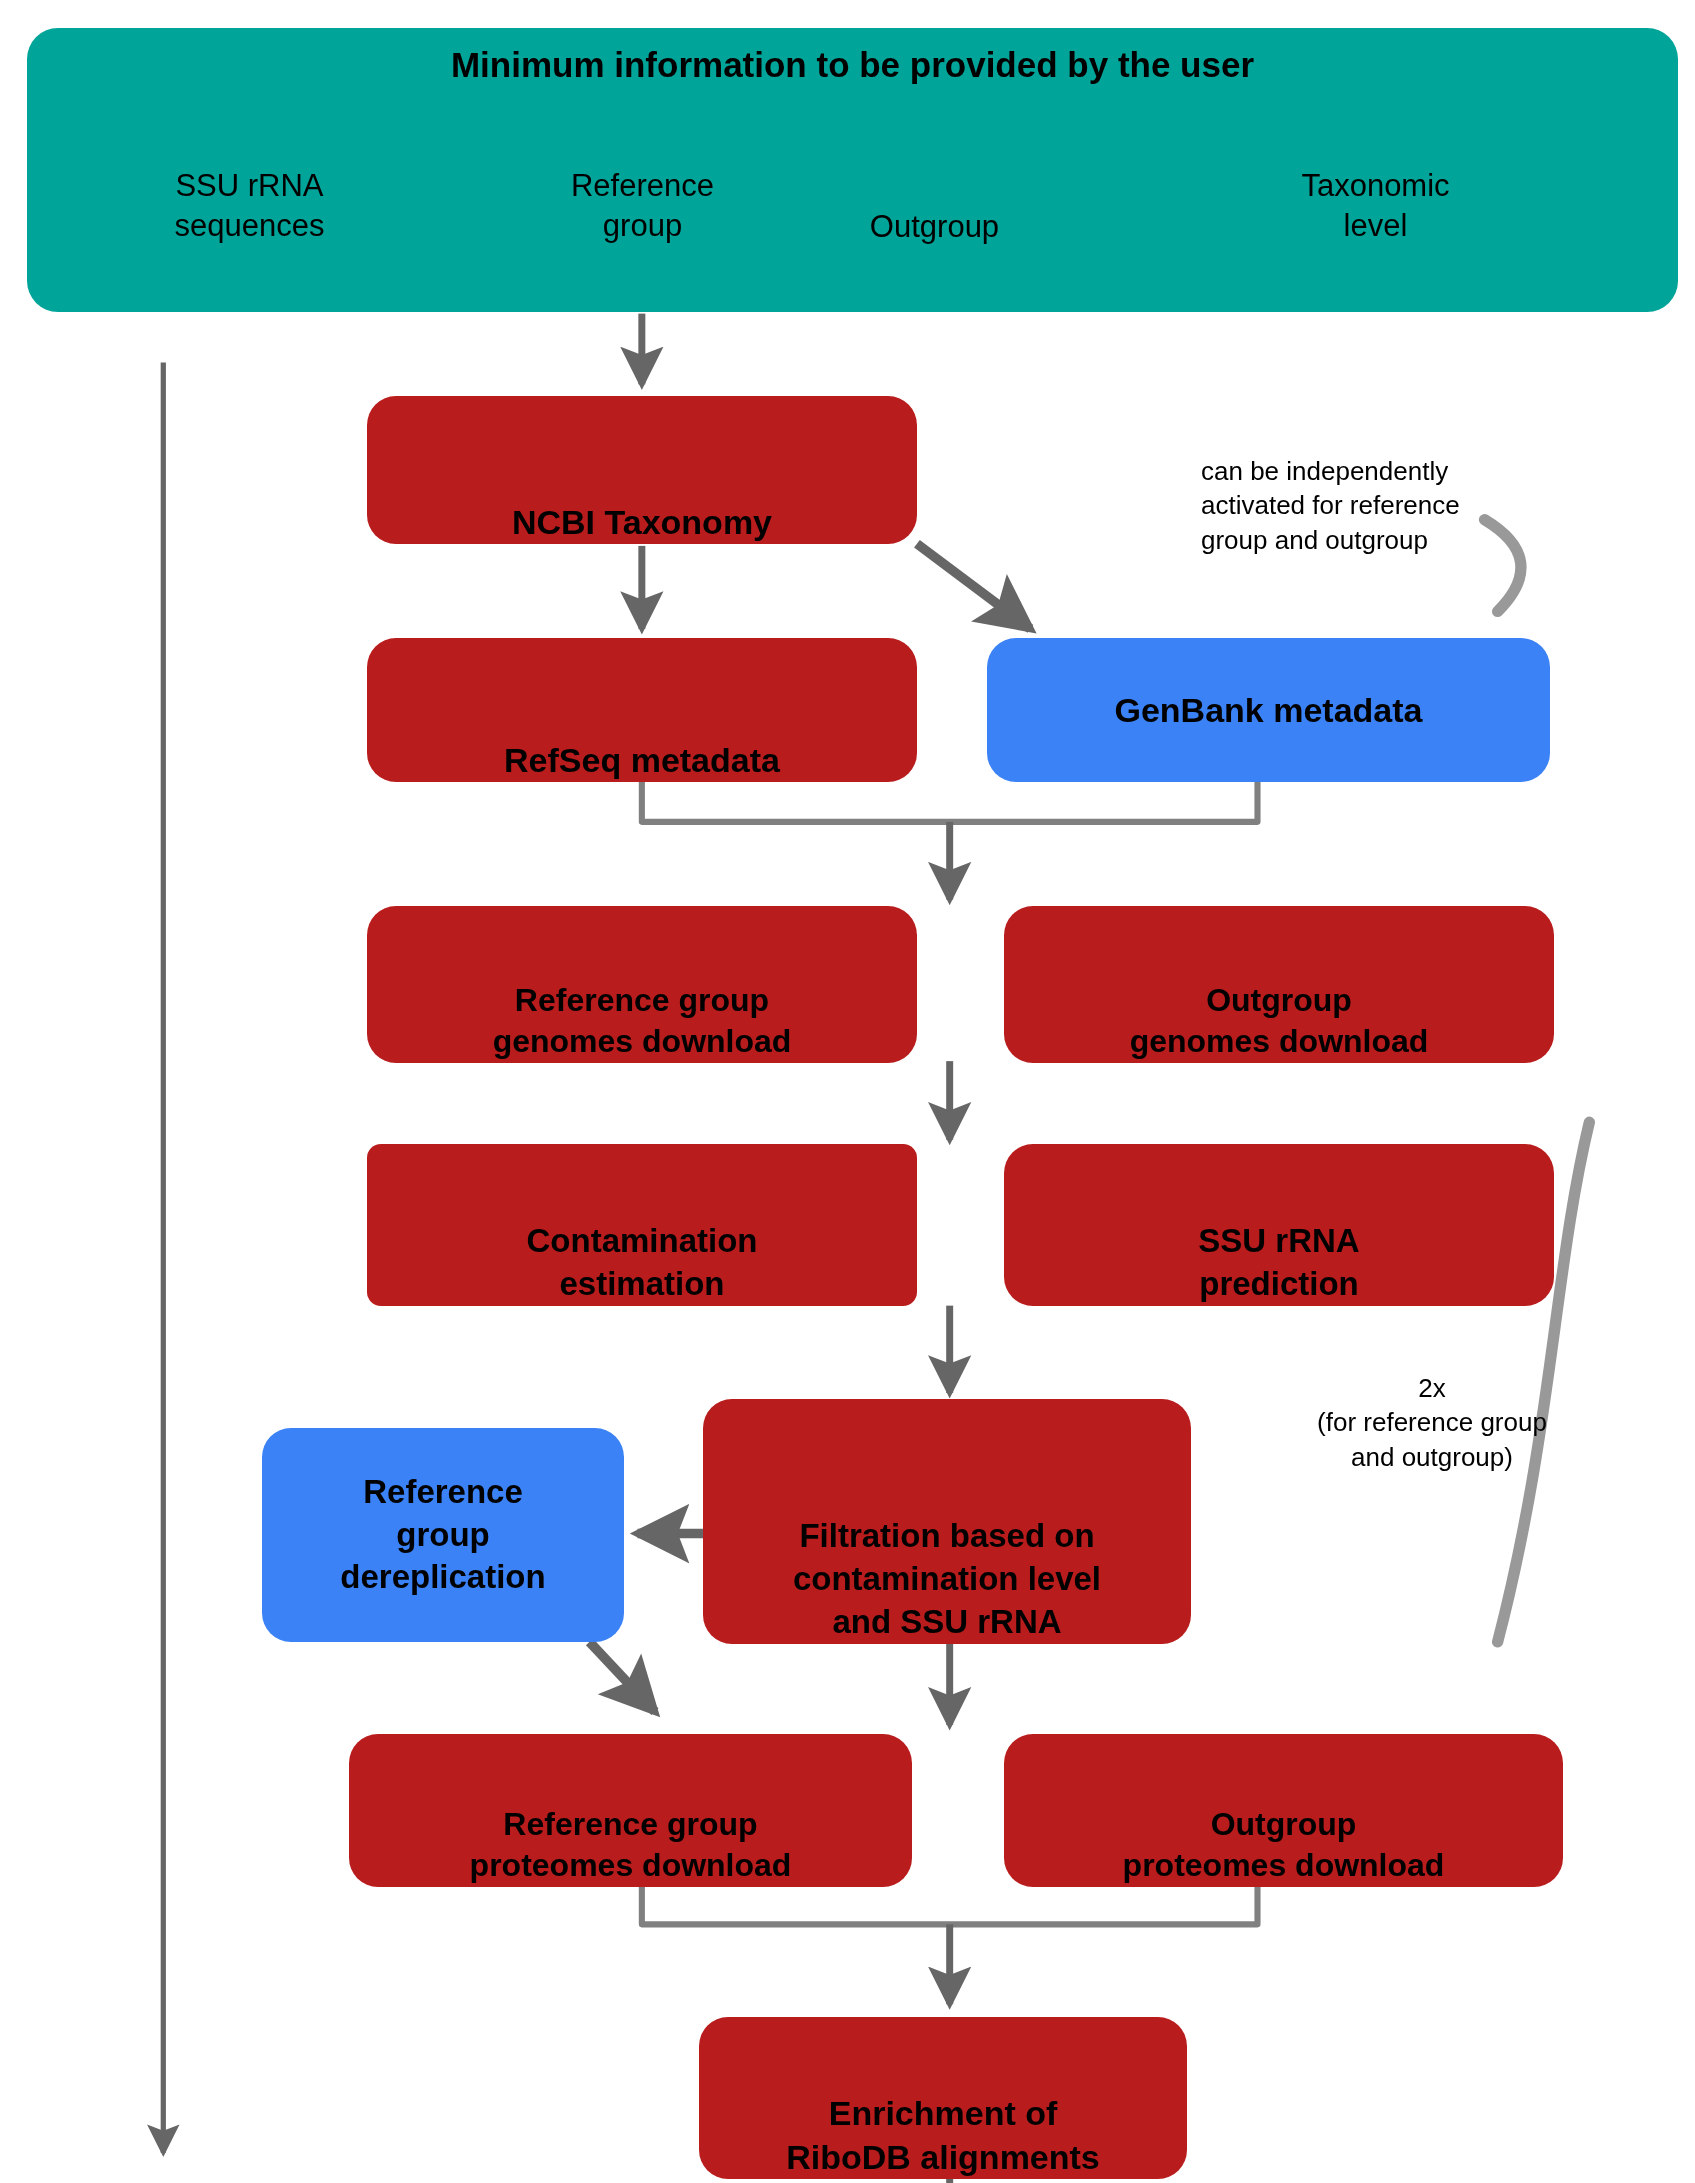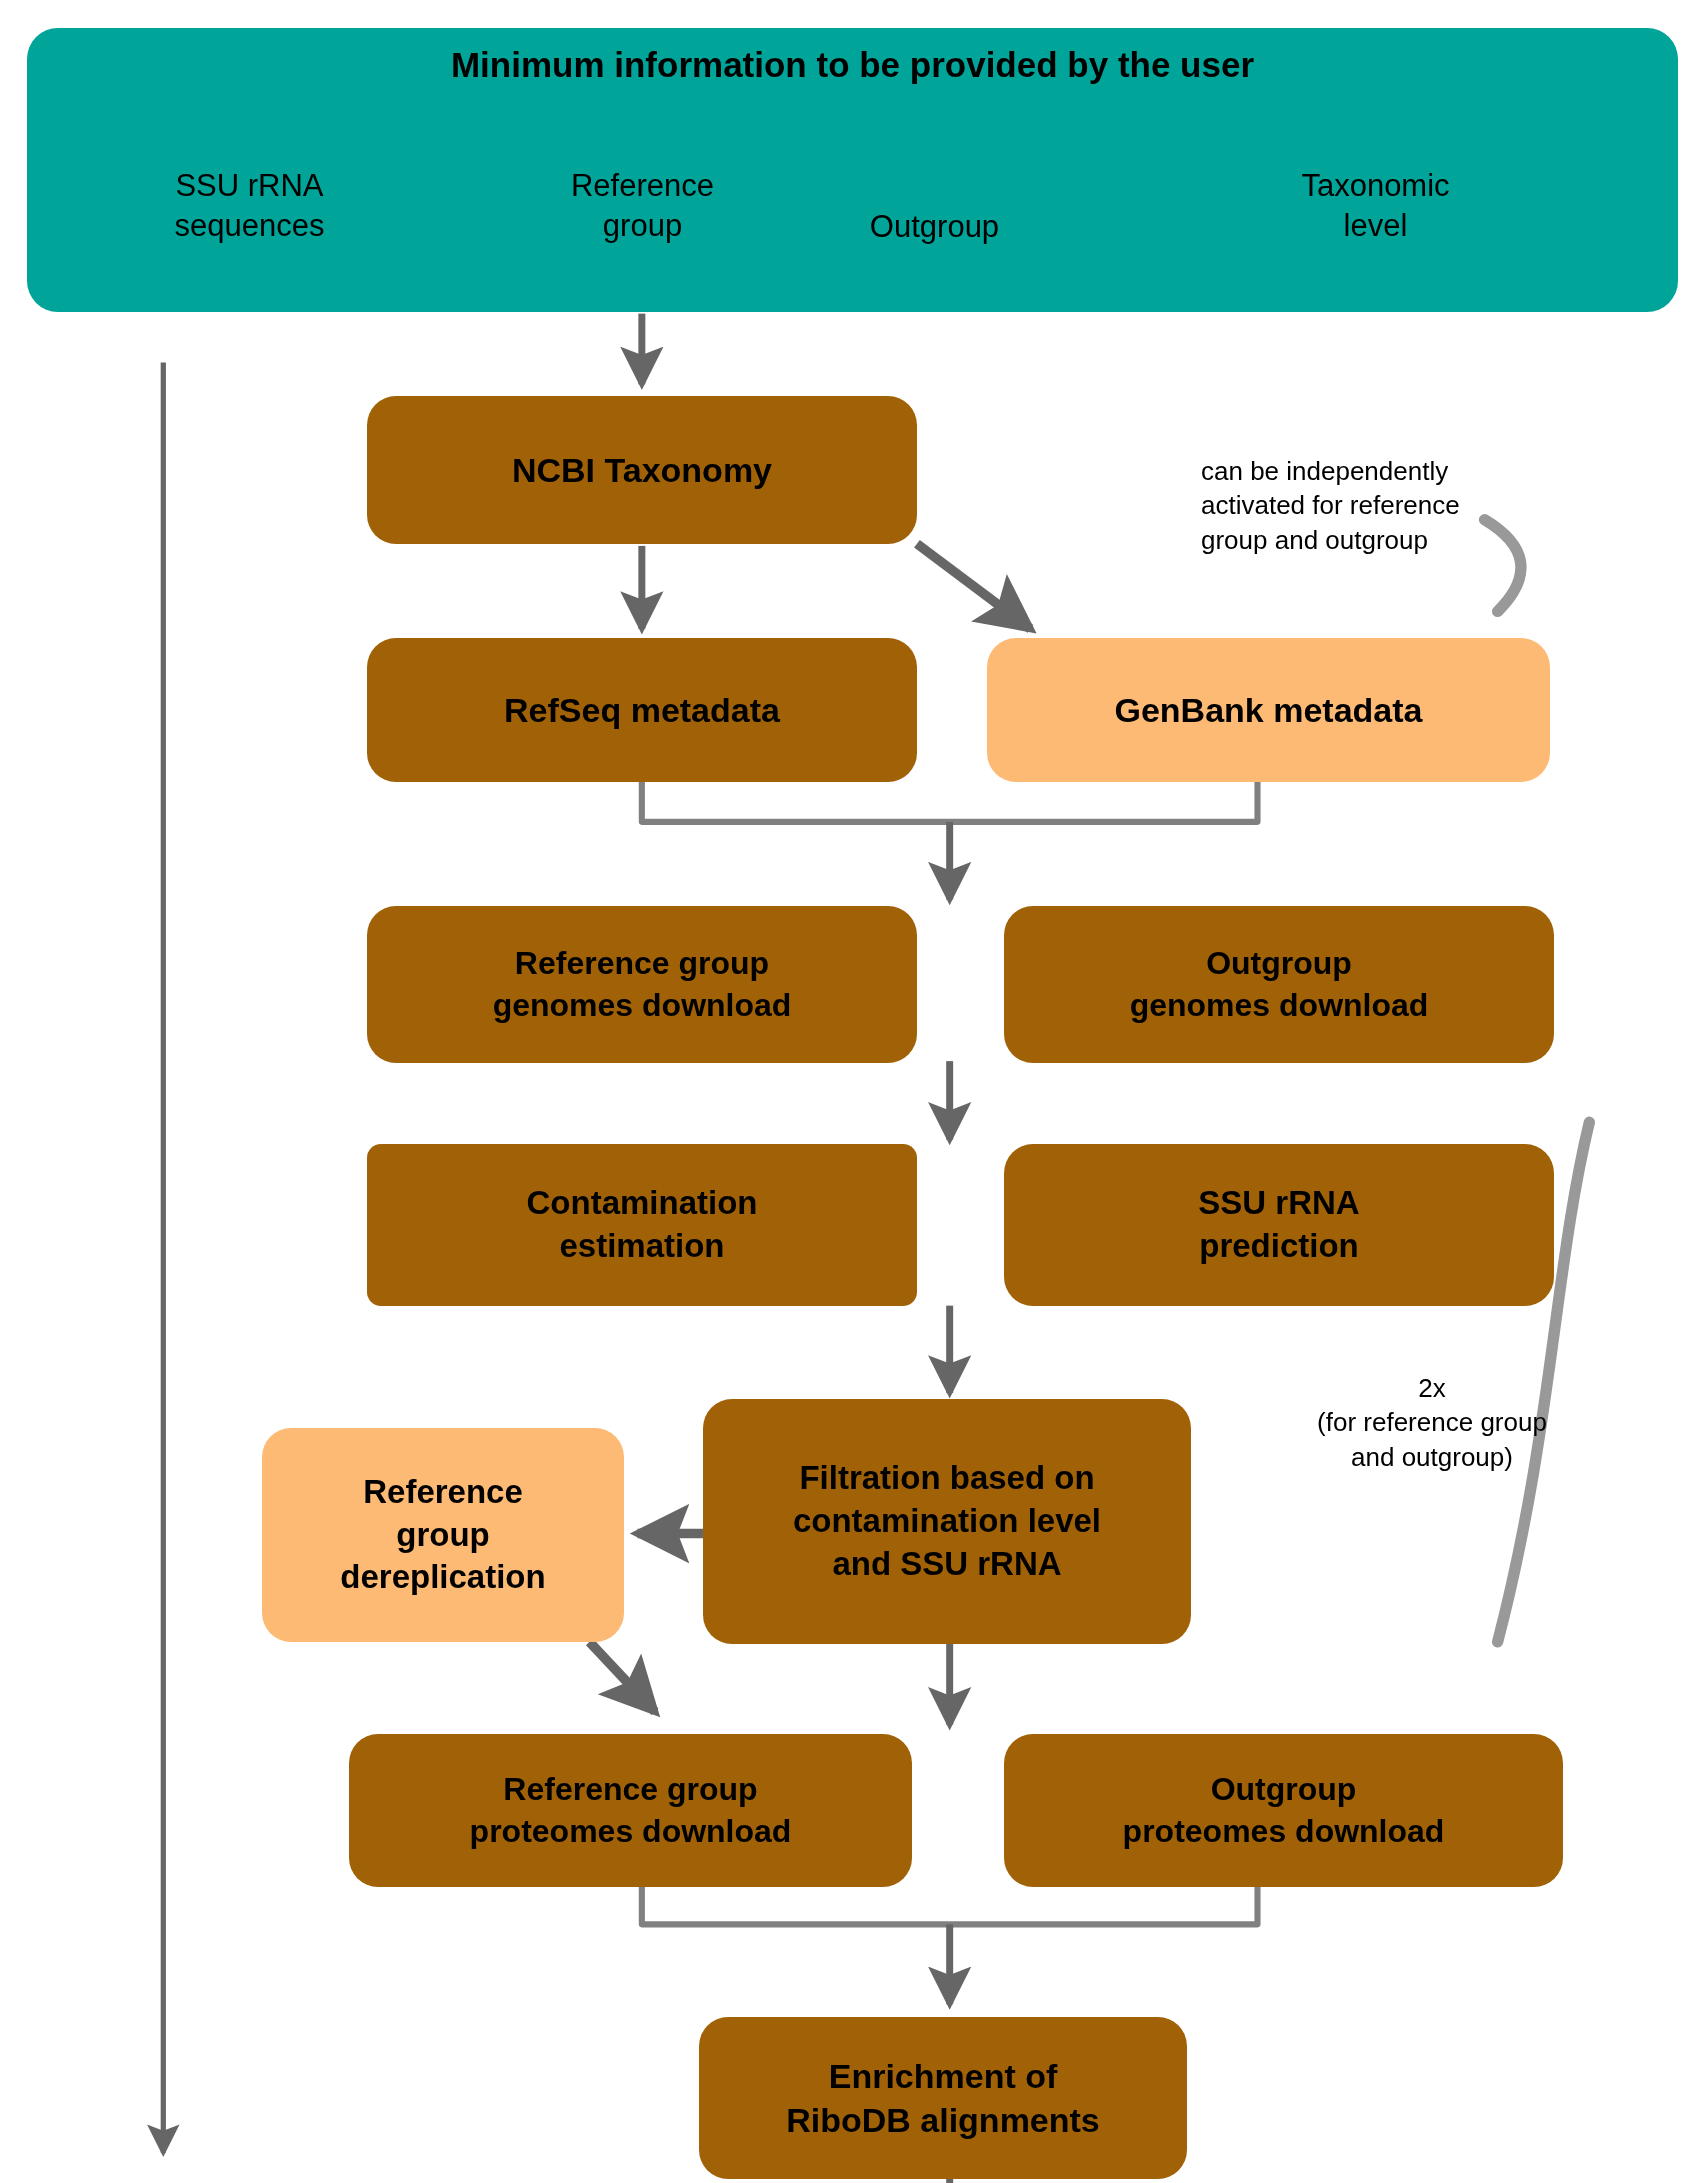--- a/index.html
+++ b/index.html
@@ -30,22 +30,22 @@
     text-align: center;
     color: #000000;
     font-weight: bold;
     box-sizing: border-box;
     z-index: 3;
   }
   .node .lines {
     width: 100%;
     line-height: 1.30;
   }
-  .yellow { background: #a16207; border-radius: 29px; }
-  .grey   { background: #fdba74; border-radius: 29px; }
+  .yellow { background: #b91c1c; border-radius: 29px; align-items: flex-end; }
+  .grey   { background: #3b82f6; border-radius: 29px; }
 
   
   #header-box {
     position: absolute;
     left: 27px;
     top: 28px;
     width: 1651px;
     height: 284px;
     background: #00A499;
     border-radius: 31px;

